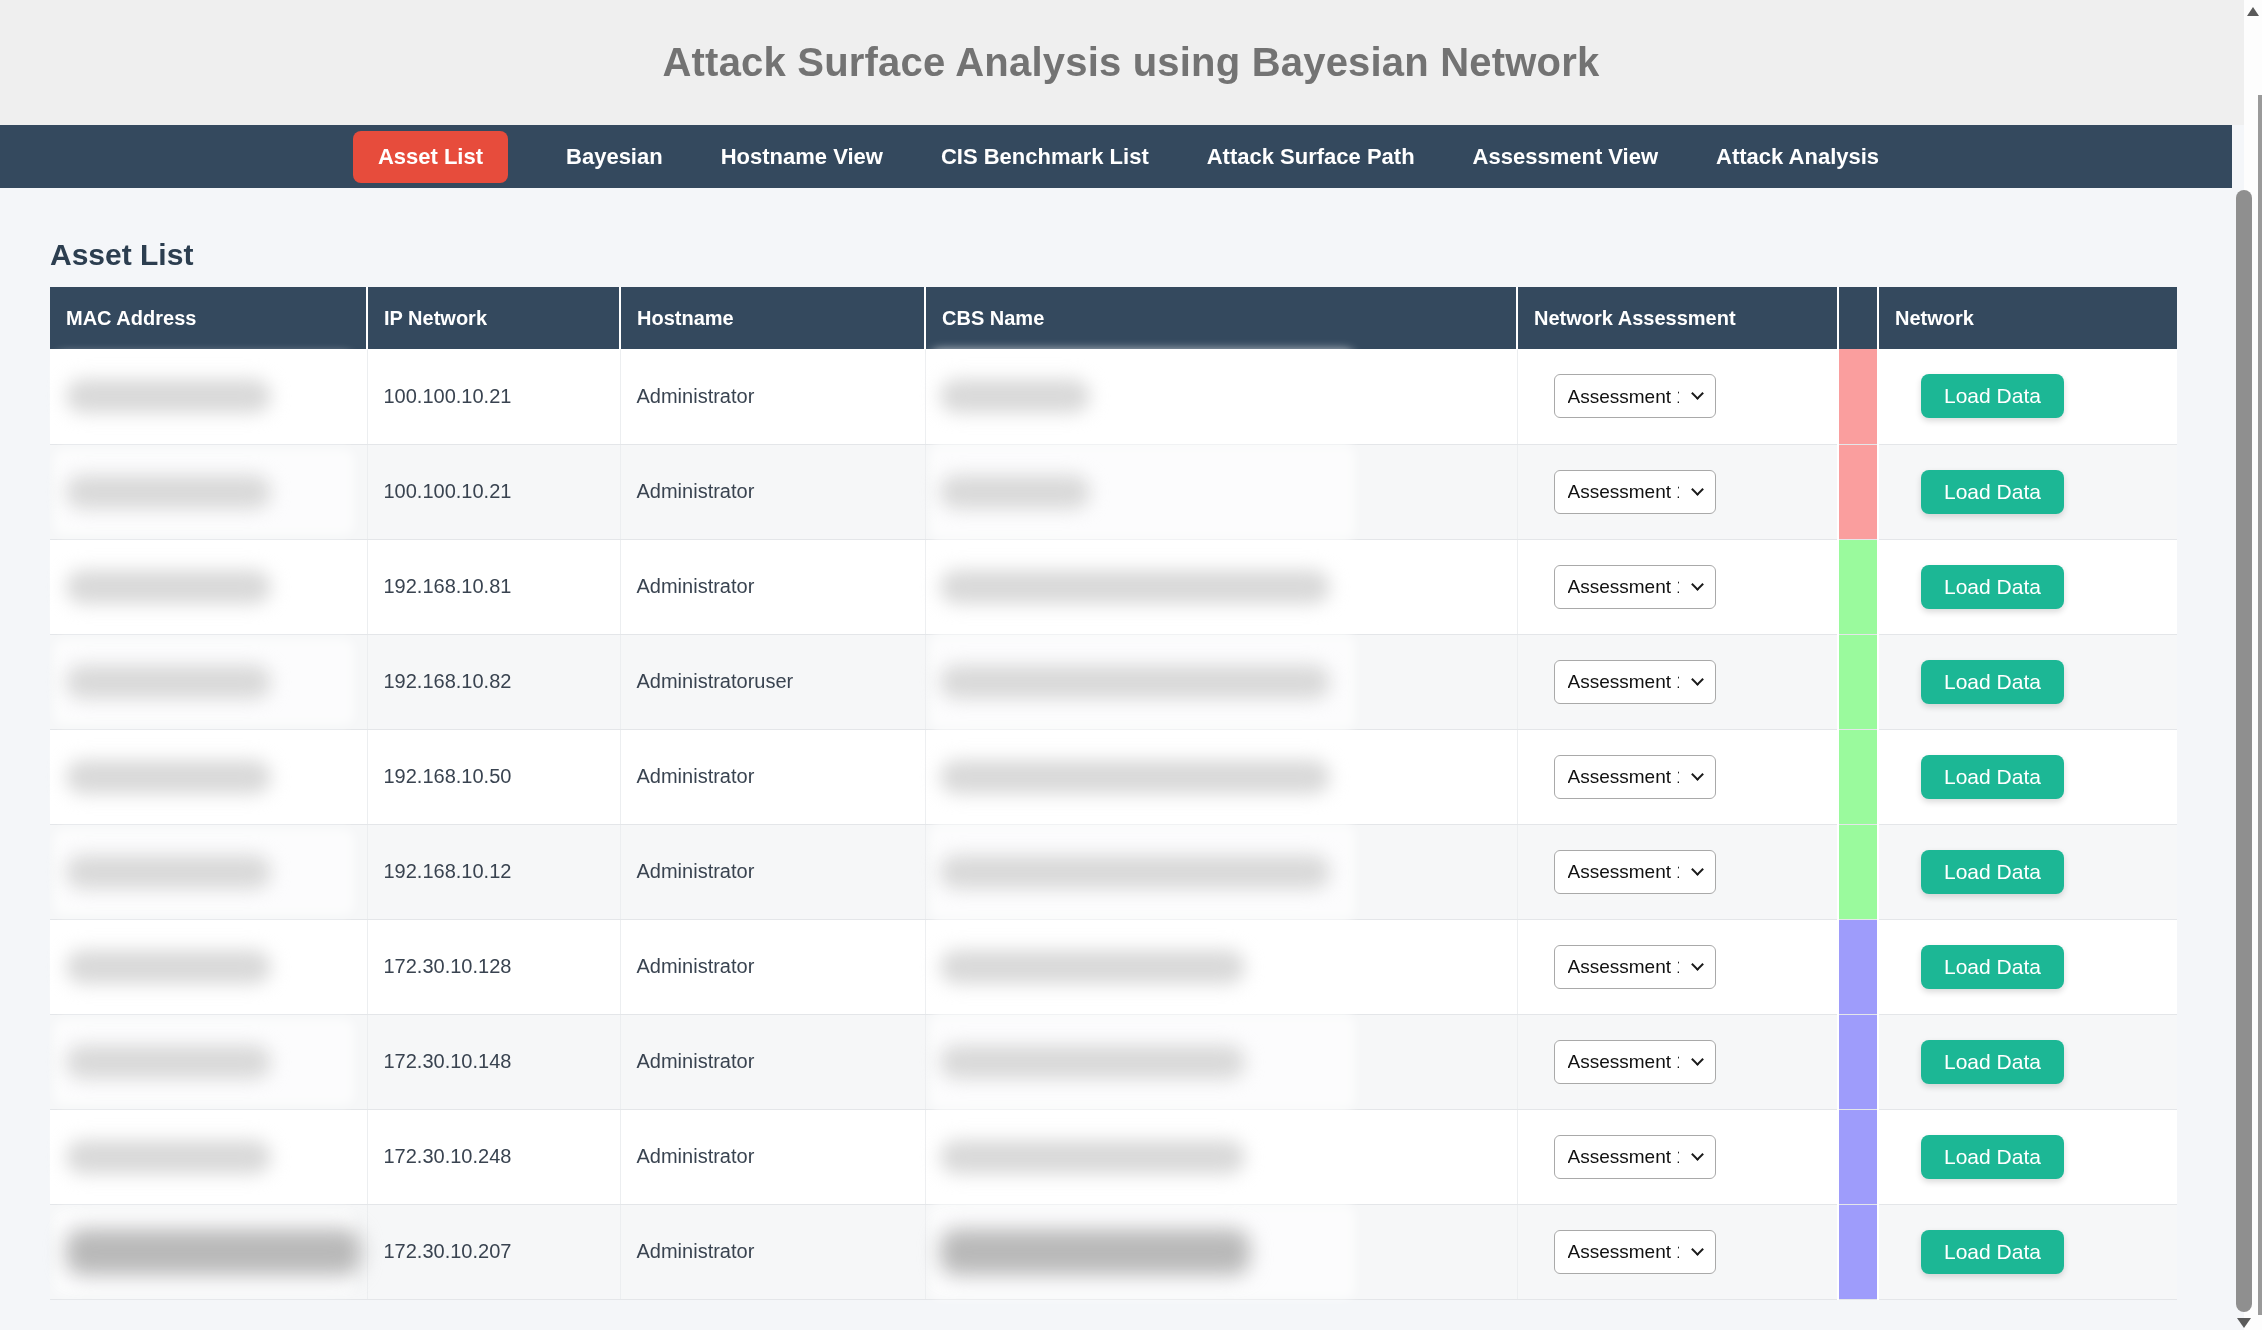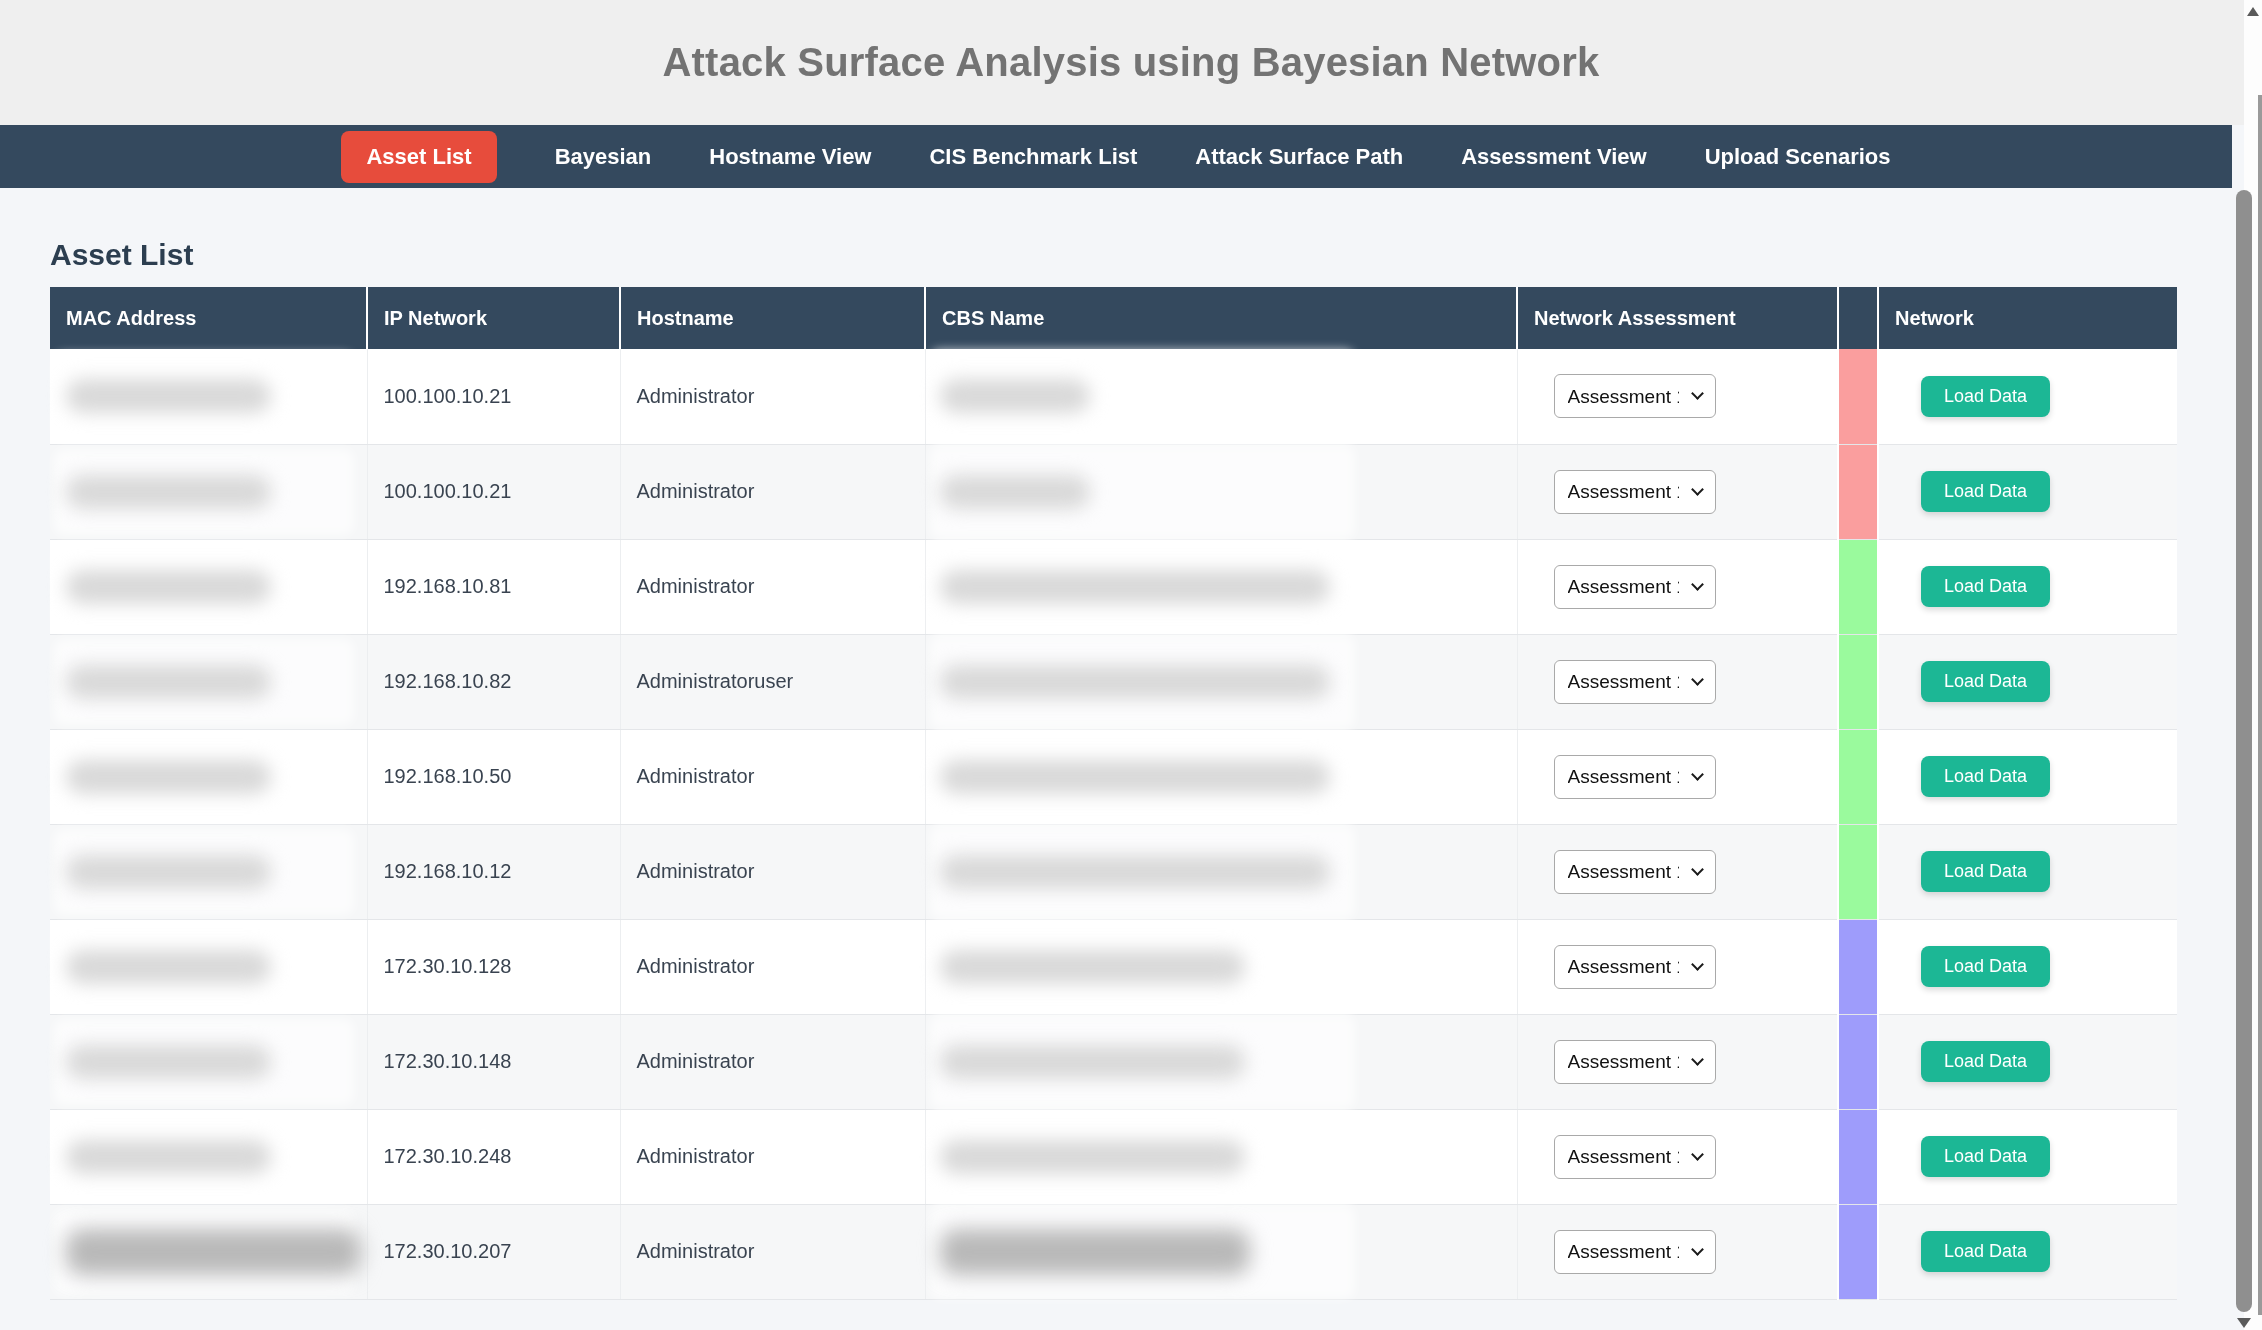--- a/index.html
+++ b/index.html
@@ -78,21 +78,21 @@
     font-size:19px; color:#101010; font-family:inherit; padding:0 36px 0 13px; cursor:pointer;
   }
   .sel-chevron {
     position:absolute; right:14px; top:15px; width:9px; height:9px;
     border-right:2px solid #1a1a1a; border-bottom:2px solid #1a1a1a;
     transform:rotate(45deg); pointer-events:none;
   }
 
   .load-btn {
     margin-left:26px; background:var(--action,#1cb795); color:#fff; border:none;
-    border-radius:8px; font-size:18px; font-family:inherit; padding:10px 23px; cursor:pointer;
+    border-radius:8px; font-size:21px; font-family:inherit; padding:10px 23px; cursor:pointer;
     box-shadow:0 3px 6px rgba(0,0,0,.15);
   }
 
   
   .sb-track { position:absolute; right:0; top:0; width:18px; height:1330px; background:#fdfdfd; }
   .sb-sliver { position:absolute; right:0; top:95px; width:4px; height:1220px; background:#9a9a9a; }
   .sb-thumb {
     position:absolute; right:10px; top:190px; width:16px; height:1122px;
     background:#8f8f8f; border-radius:8px;
   }
@@ -114,21 +114,21 @@
   <h1>Attack Surface Analysis using Bayesian Network</h1>
 </div>
 
 <nav class="navbar">
     <div class="nav-item active">Asset List</div>
     <div class="nav-item">Bayesian</div>
     <div class="nav-item">Hostname View</div>
     <div class="nav-item">CIS Benchmark List</div>
     <div class="nav-item">Attack Surface Path</div>
     <div class="nav-item">Assessment View</div>
-    <div class="nav-item">Upload Scenarios</div>
+    <div class="nav-item">Attack Analysis</div>
   </nav>
 
 <div class="main">
   <h2 class="page-heading">Asset List</h2>
   <table class="asset-table">
     <colgroup>
       <col style="width:317px">
         <col style="width:253px">
         <col style="width:305px">
       <col style="width:592px">

